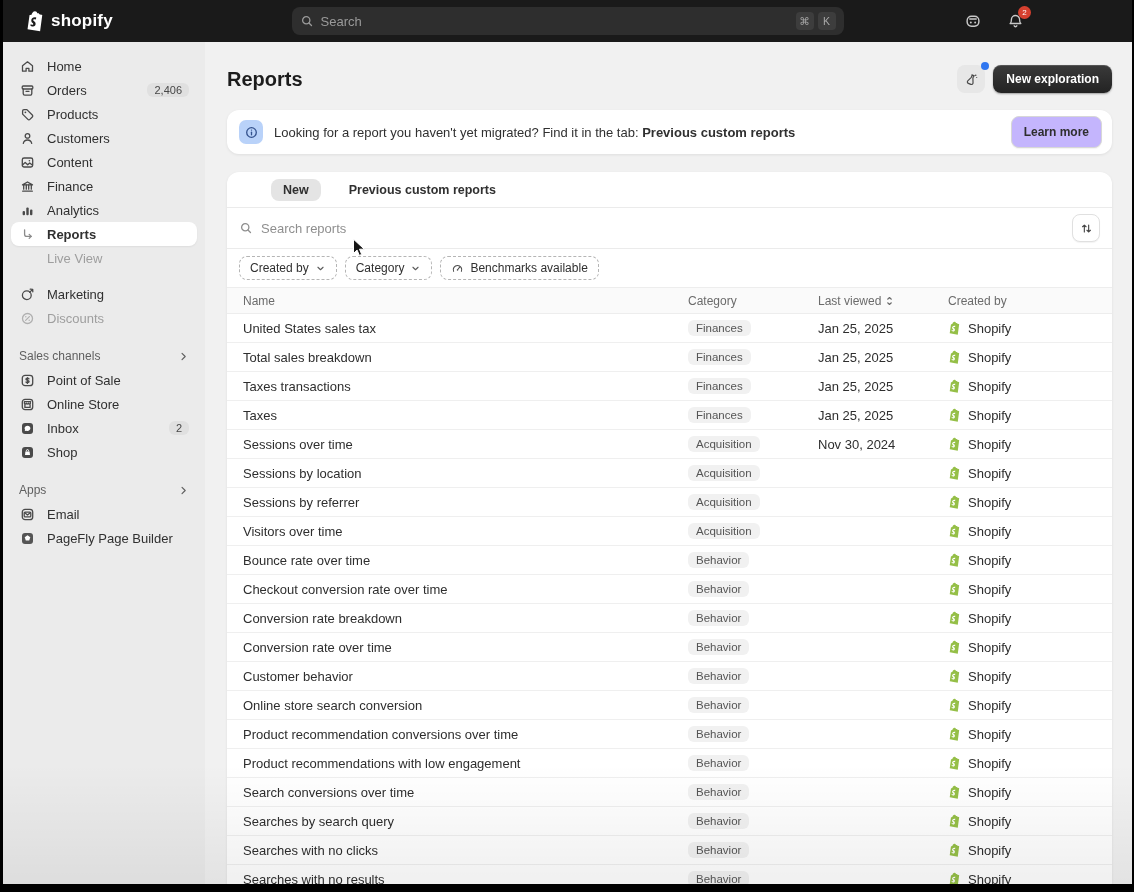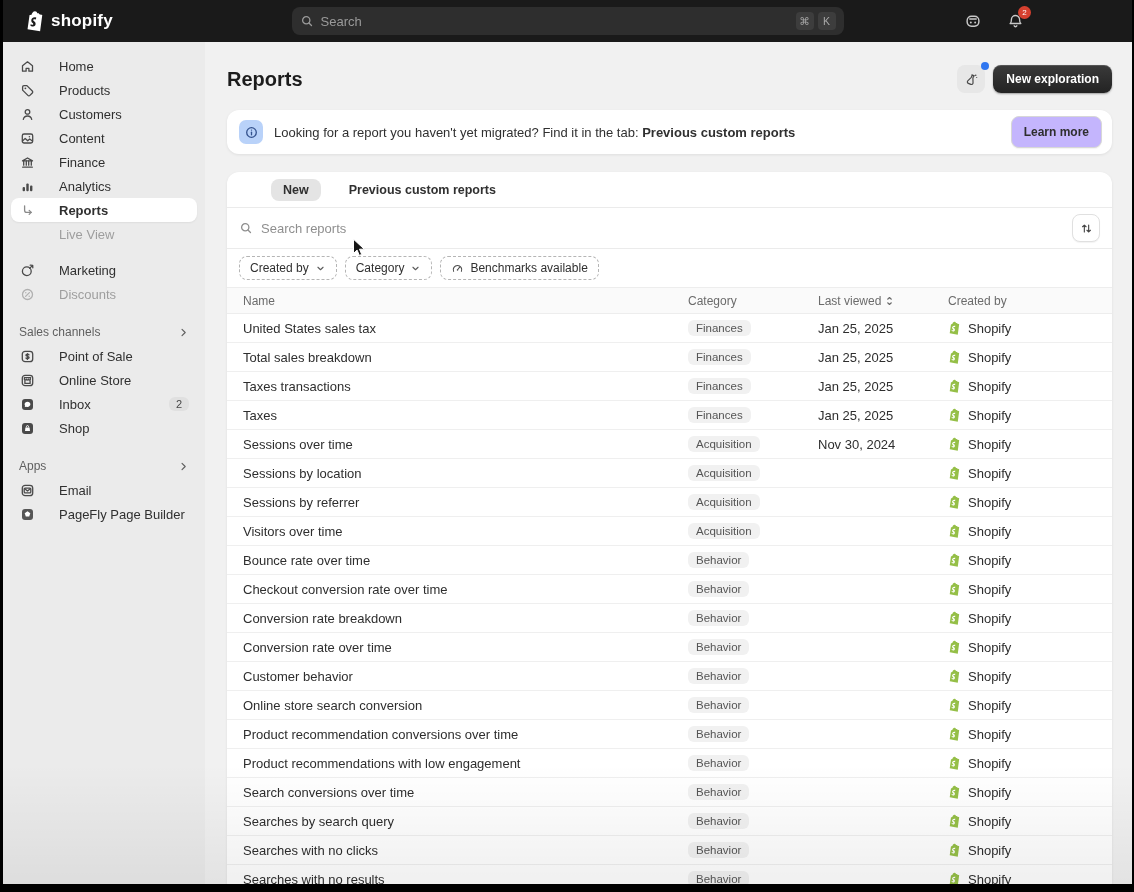--- a/index.html
+++ b/index.html
@@ -21,21 +21,21 @@
   .top-actions { position:absolute; right:106px; top:0; height:42px; display:flex; align-items:center; gap:20px; }
   .top-icon { color:#c9c9c9; position:relative; display:grid; place-items:center; width:22px; height:22px; cursor:pointer; }
   .notif-badge { position:absolute; top:-4px; right:-5px; min-width:13px; height:13px; background:#d6402f; border-radius:8px;
     color:#fff; font-size:8px; display:grid; place-items:center; padding:0 3px; }
 
   
   .layout { display:flex; height:842px; }
 
   
   .sidebar { width:202px; background:#ebebeb; padding-top:12px; flex-shrink:0; }
-  .nav-item { display:flex; align-items:center; height:24px; margin:0 8px; padding:0 8px; border-radius:8px; gap:24px;
+  .nav-item { display:flex; align-items:center; height:24px; margin:0 8px; padding:0 8px; border-radius:8px; gap:12px;
     font-size:13px; color:#303030; font-weight:500; cursor:pointer; }
   .nav-item.selected { background:#fff; font-weight:700; box-shadow:0 1px 2px rgba(0,0,0,.06); }
   .nav-item.muted { color:#9e9e9e; }
   .nav-item.gap-top { margin-top:12px;text-align:center; }
   .nav-icon { width:16px; height:16px; display:grid; place-items:center; color:#4a4a4a; flex-shrink:0; }
   .nav-item.muted .nav-icon { color:#b0b0b0; }
   .nav-label { white-space:nowrap; }
   .nav-badge { margin-left:auto; background:#e0e0e0; border-radius:6px; font-size:11px; padding:1px 7px; color:#474747; font-weight:500; }
   .section-header { margin:16px 16px 2px; height:20px; display:flex; align-items:center; justify-content:space-between;
     font-size:12px; color:#5f5f5f; font-weight:500; cursor:pointer; }
@@ -153,20 +153,31 @@
               <svg width="15" height="15" viewBox="0 0 15 15" fill="none" stroke="currentColor" stroke-width="1.3" stroke-linecap="round" stroke-linejoin="round">
                 <path d="M2.5 6.8 7.5 2.8l5 4v5.4H8.9V9.4H6.1v2.8H2.5z"></path>
               </svg>
             </span>
     <span class="nav-label">Home</span>
 
   </div>
           <div class="nav-item">
     <span class="nav-icon">
               <svg width="15" height="15" viewBox="0 0 15 15" fill="none" stroke="currentColor" stroke-width="1.3" stroke-linecap="round" stroke-linejoin="round">
+                <rect x="2.2" y="3" width="10.6" height="3" rx="1"></rect>
+                <path d="M3.2 6v4.6a1.6 1.6 0 0 0 1.6 1.6h5.4a1.6 1.6 0 0 0 1.6-1.6V6"></path>
+                <path d="M6 8.3h3"></path>
+              </svg>
+            </span>
+    <span class="nav-label">Orders</span>
+    <span class="nav-badge">2,406</span>
+  </div>
+          <div class="nav-item">
+    <span class="nav-icon">
+              <svg width="15" height="15" viewBox="0 0 15 15" fill="none" stroke="currentColor" stroke-width="1.3" stroke-linecap="round" stroke-linejoin="round">
                 <path d="M2.6 4a1.4 1.4 0 0 1 1.4-1.4h2.9l5.4 5.4a1.4 1.4 0 0 1 0 2L9.9 12.4a1.4 1.4 0 0 1-2 0L2.6 7.1z"></path>
                 <circle cx="5.4" cy="5.3" r=".9" fill="currentColor" stroke="none"></circle>
               </svg>
             </span>
     <span class="nav-label">Products</span>
 
   </div>
           <div class="nav-item">
     <span class="nav-icon">
               <svg width="15" height="15" viewBox="0 0 15 15" fill="none" stroke="currentColor" stroke-width="1.3" stroke-linecap="round" stroke-linejoin="round">

